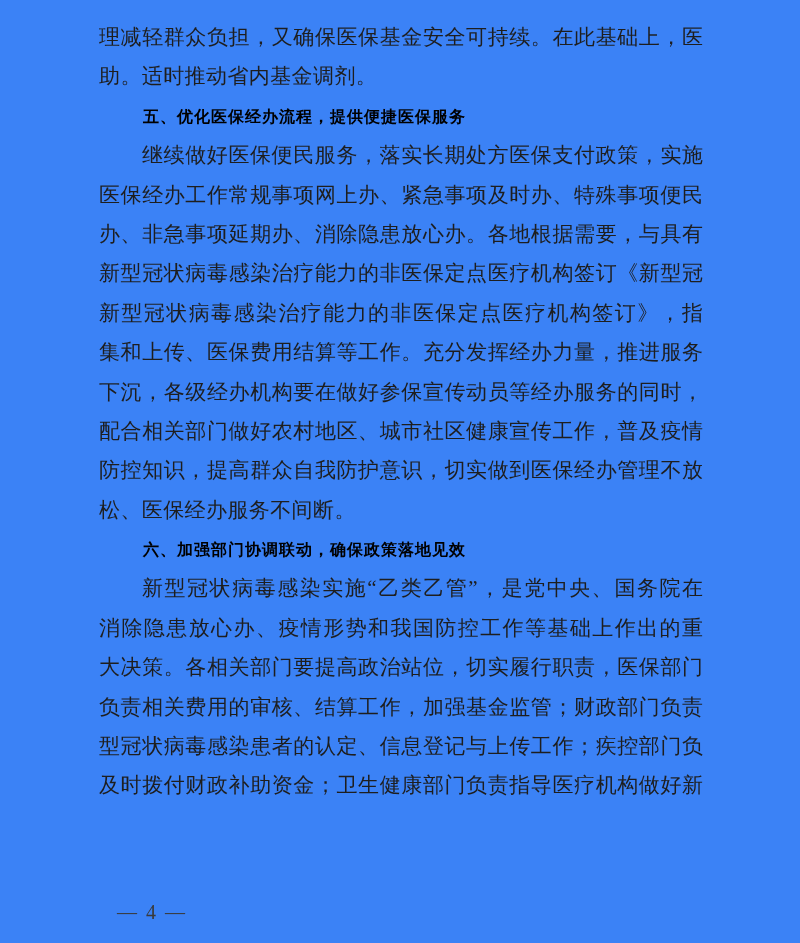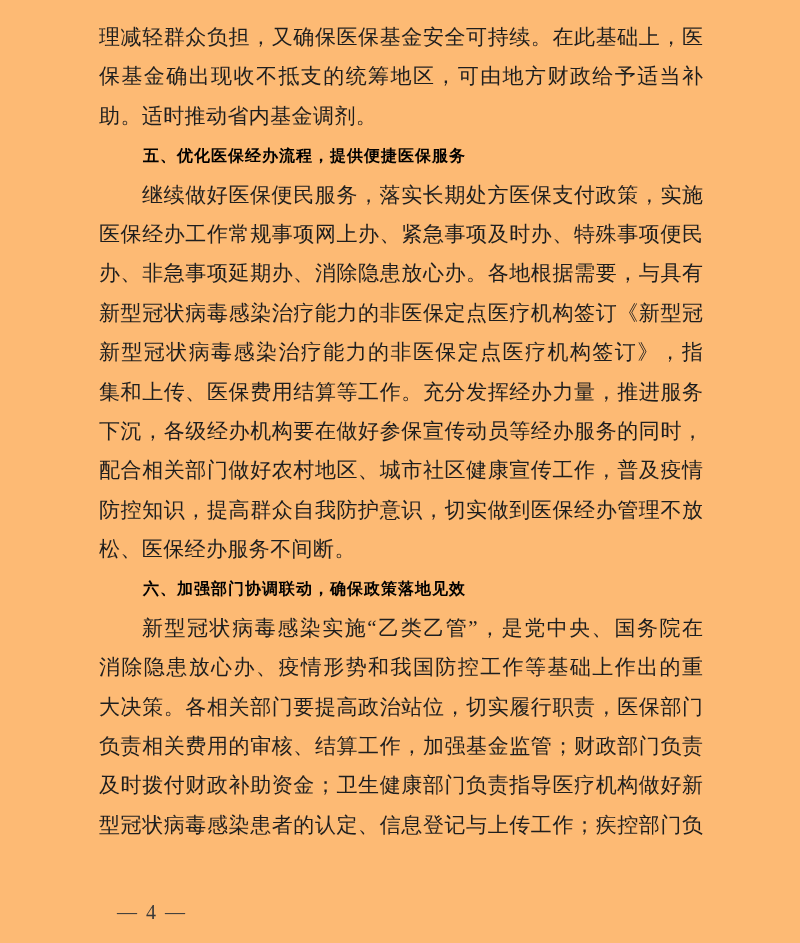--- a/index.html
+++ b/index.html
@@ -4,21 +4,21 @@
 <style>
   html, body {
     margin: 0;
     padding: 0;
     background: #ffffff;
   }
   .page {
     position: relative;
     width: 800px;
     height: 943px;
-    background: #fdba74;
+    background: #3b82f6;
     overflow: hidden;
     font-family: "Liberation Serif", "DejaVu Serif", serif;
     color: #1e1e1e;
   }
   .content {
     position: absolute;
     left: 99px;
     top: 18px;
     width: 604px;
   }
@@ -62,21 +62,20 @@
   }
 </style>
 </head>
 <body>
 
 <div class="page">
   <div class="content">
 
     <div class="para">
         <div class="line">理减轻群众负担，又确保医保基金安全可持续。在此基础上，医</div>
-        <div class="line">保基金确出现收不抵支的统筹地区，可由地方财政给予适当补</div>
         <div class="line short">助。适时推动省内基金调剂。</div>
       </div>
 
     <h2 class="heading">五、优化医保经办流程，提供便捷医保服务</h2>
 
     <div class="para">
         <div class="line indent">继续做好医保便民服务，落实长期处方医保支付政策，实施</div>
         <div class="line">医保经办工作常规事项网上办、紧急事项及时办、特殊事项便民</div>
         <div class="line">办、非急事项延期办、消除隐患放心办。各地根据需要，与具有</div>
         <div class="line">新型冠状病毒感染治疗能力的非医保定点医疗机构签订《新型冠</div>
@@ -88,22 +87,22 @@
         <div class="line short">松、医保经办服务不间断。</div>
       </div>
 
     <h2 class="heading">六、加强部门协调联动，确保政策落地见效</h2>
 
     <div class="para">
         <div class="line indent">新型冠状病毒感染实施“乙类乙管”，是党中央、国务院在</div>
         <div class="line">消除隐患放心办、疫情形势和我国防控工作等基础上作出的重</div>
         <div class="line">大决策。各相关部门要提高政治站位，切实履行职责，医保部门</div>
         <div class="line">负责相关费用的审核、结算工作，加强基金监管；财政部门负责</div>
+        <div class="line">型冠状病毒感染患者的认定、信息登记与上传工作；疾控部门负</div>
         <div class="line">及时拨付财政补助资金；卫生健康部门负责指导医疗机构做好新</div>
-        <div class="line">型冠状病毒感染患者的认定、信息登记与上传工作；疾控部门负</div>
       </div>
 
   </div>
 
   <div class="footer">
     <span>— 4 —</span>
   </div>
 </div>
 
 </body></html>

